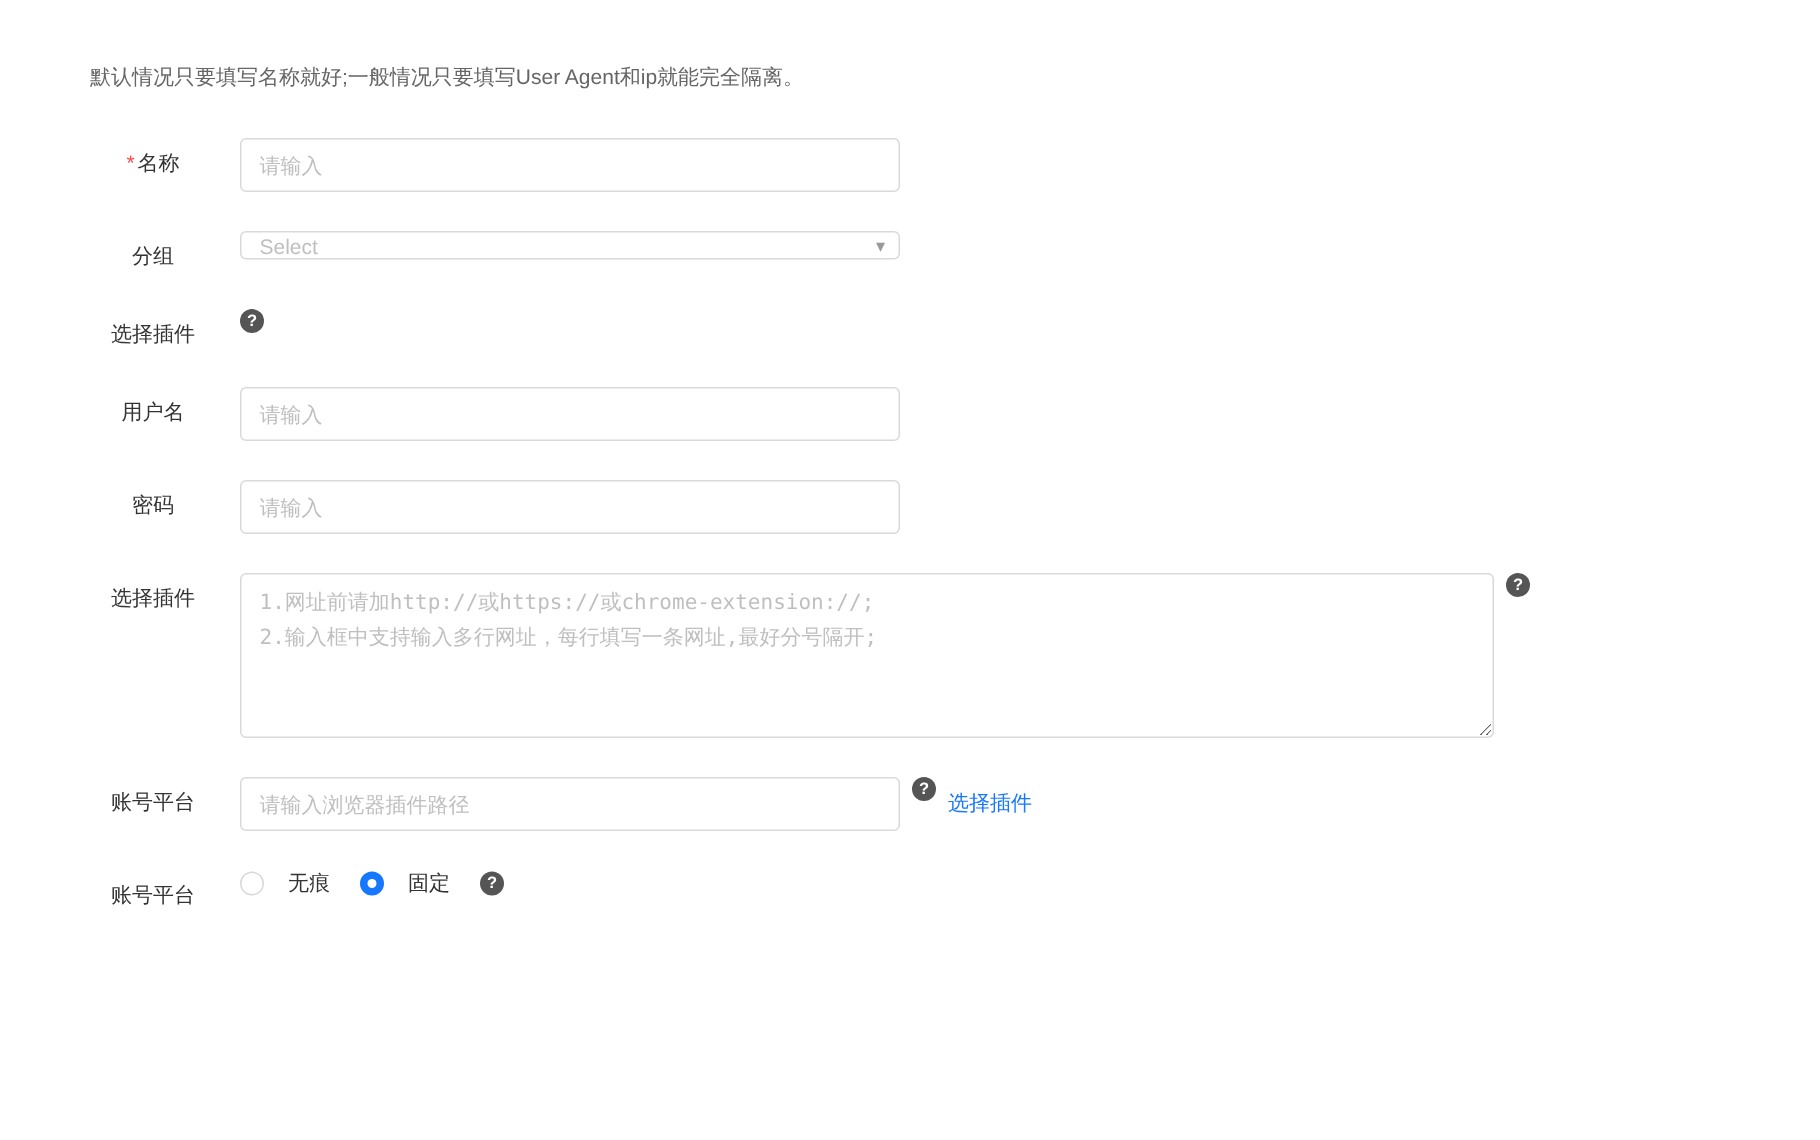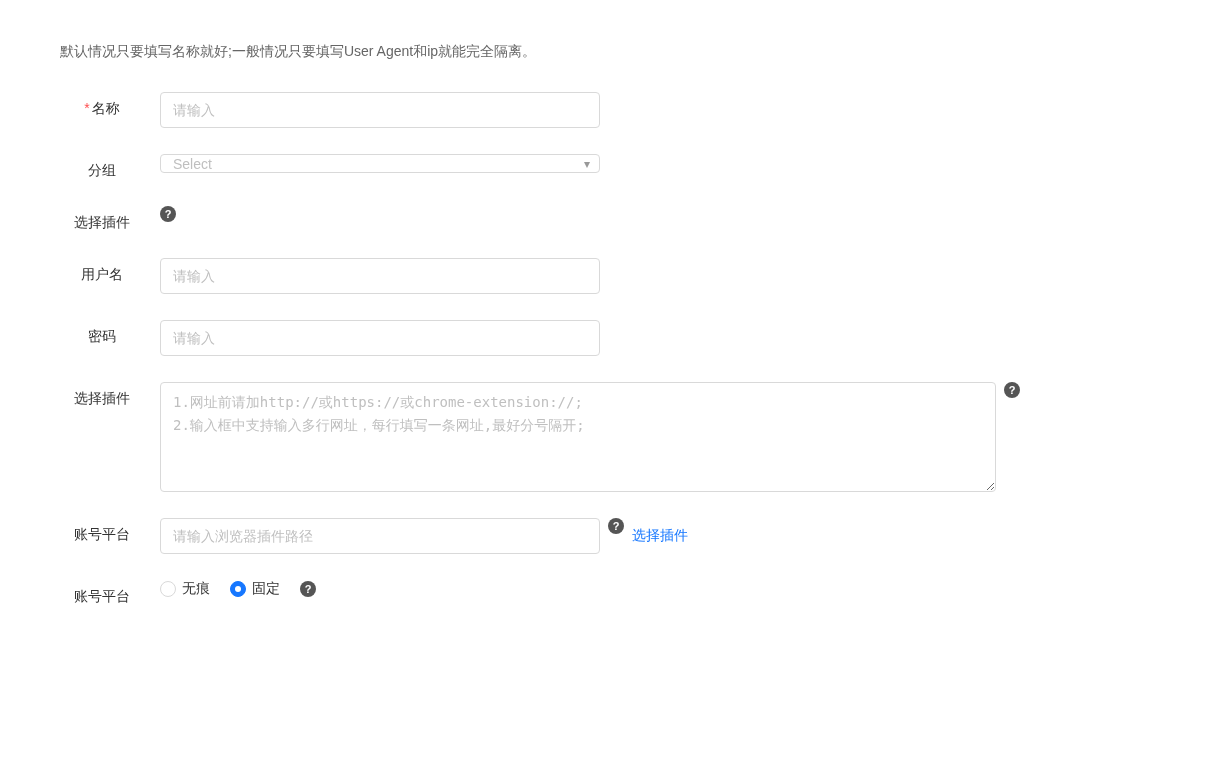--- a/index.html
+++ b/index.html
@@ -169,21 +169,21 @@
 
     .open-mode-row {
       display: flex;
       align-items: center;
       gap: 20px;
     }
 
     .radio-item {
       display: flex;
       align-items: center;
-      gap: 6px;
+      gap: 16px;
       cursor: pointer;
     }
 
     .radio-circle {
       width: 16px;
       height: 16px;
       border-radius: 50%;
       border: 1px solid #d9d9d9;
       background: #fff;
       display: flex;

